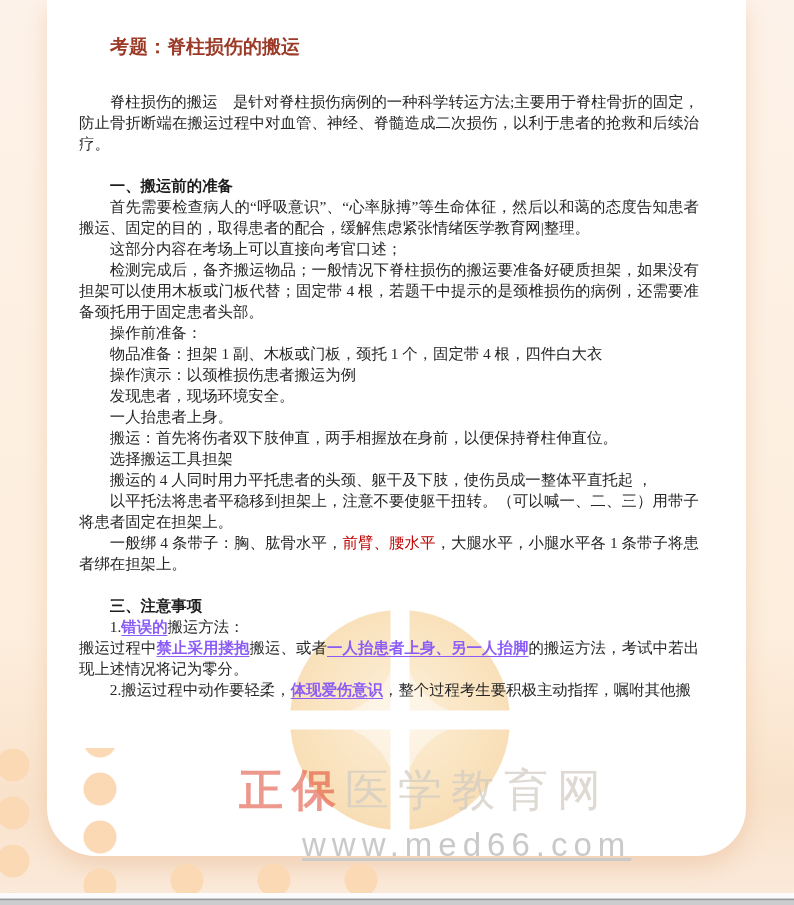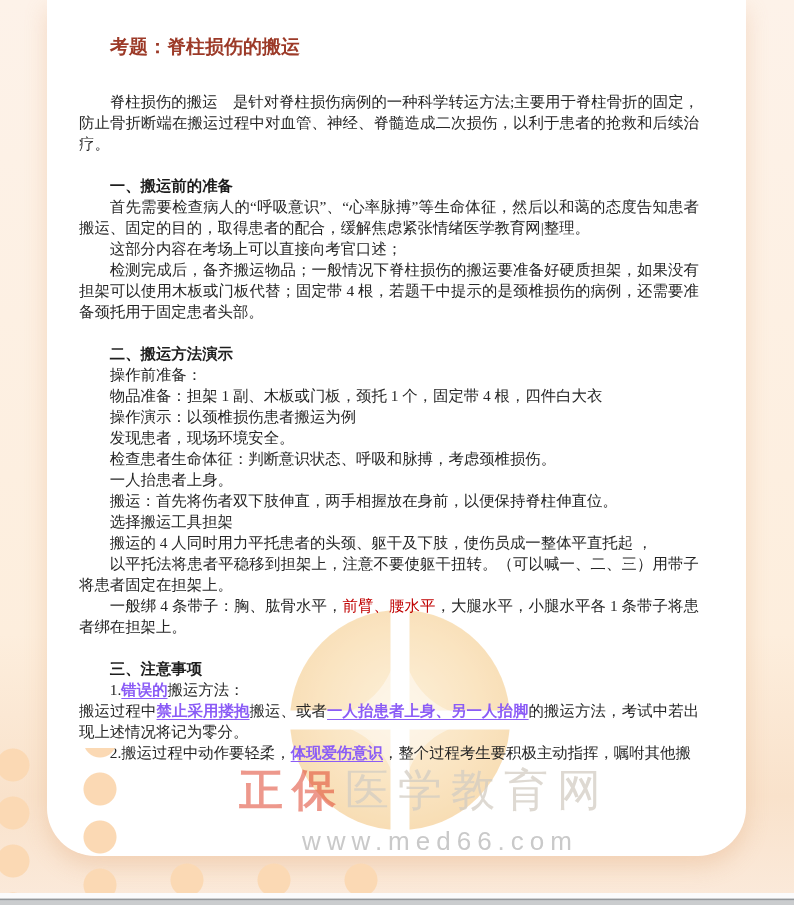--- a/index.html
+++ b/index.html
@@ -7,22 +7,22 @@
   .page{position:relative;width:794px;height:905px;
         background:linear-gradient(180deg,#fdf2e9 0%,#fdeedd 70%,#f9e2cb 88%,#fbeadb 100%);}
   .card{position:absolute;left:47px;top:0;width:699px;height:856px;background:#ffffff;
         border-radius:0 0 48px 48px;box-shadow:0 10px 22px rgba(221,160,110,0.30);z-index:1;}
   
   .wm-logo{position:absolute;left:241px;top:608px;width:224px;height:224px;opacity:0.55;z-index:1;}
   .wm-brand{position:absolute;left:192px;top:761px;z-index:1;font-size:44px;letter-spacing:9px;
             white-space:nowrap;font-weight:bold;}
   .wm-red{color:#e0452f;opacity:0.55;}
   .wm-gray{color:#d3cdc3;opacity:0.75;font-weight:normal;}
-  .wm-url{position:absolute;left:255px;top:826px;z-index:1;font-size:26px;letter-spacing:6px;
-          color:#c9c9c9;font-family:"Liberation Sans","DejaVu Sans",sans-serif;z-index:1;}
+  .wm-url{position:absolute;left:255px;top:826px;z-index:1;font-size:33px;letter-spacing:6px;
+          color:#c9c9c9;font-family:"Liberation Sans","DejaVu Sans",sans-serif;z-index:1;text-decoration:underline;}
   
   .content{position:relative;z-index:3;padding:34px 38px 0 32px;width:620px;
            font-size:15.4px;line-height:21px;color:#262626;text-align:justify;}
   .doc-title{margin:0 0 31px 0;font-size:19px;line-height:26px;font-weight:bold;
              color:#9c3a28;text-indent:31px;text-align:left;}
   .sec{margin:21px 0 0 0;font-size:15.4px;line-height:21px;font-weight:bold;color:#1d1d1d;
        text-indent:2em;text-align:left;}
   .para{margin:0;text-indent:2em;}
   .para.no-indent{text-indent:0;}
   .sg-plain{color:inherit;}
@@ -73,26 +73,24 @@
     <div class="content">
       <h1 class="doc-title">考题：脊柱损伤的搬运</h1>
 
       <p class="para"><span class="sg-plain">脊柱损伤的搬运　是针对脊柱损伤病例的一种科学转运方法;主要用于脊柱骨折的固定，防止骨折断端在搬运过程中对血管、神经、脊髓造成二次损伤，以利于患者的抢救和后续治疗。</span></p>
 
       <h2 class="sec">一、搬运前的准备</h2>
       <p class="para"><span class="sg-plain">首先需要检查病人的“呼吸意识”、“心率脉搏”等生命体征，然后以和蔼的态度告知患者搬运、固定的目的，取得患者的配合，缓解焦虑紧张情绪医学教育网|整理。</span></p>
       <p class="para"><span class="sg-plain">这部分内容在考场上可以直接向考官口述；</span></p>
       <p class="para"><span class="sg-plain">检测完成后，备齐搬运物品；一般情况下脊柱损伤的搬运要准备好硬质担架，如果没有担架可以使用木板或门板代替；固定带 4 根，若题干中提示的是颈椎损伤的病例，还需要准备颈托用于固定患者头部。</span></p>
 
-      <h2 class="sec">二、搬运方法演示</h2>
       <p class="para"><span class="sg-plain">操作前准备：</span></p>
       <p class="para"><span class="sg-plain">物品准备：担架 1 副、木板或门板，颈托 1 个，固定带 4 根，四件白大衣</span></p>
       <p class="para"><span class="sg-plain">操作演示：以颈椎损伤患者搬运为例</span></p>
       <p class="para"><span class="sg-plain">发现患者，现场环境安全。</span></p>
-      <p class="para"><span class="sg-plain">检查患者生命体征：判断意识状态、呼吸和脉搏，考虑颈椎损伤。</span></p>
       <p class="para"><span class="sg-plain">一人抬患者上身。</span></p>
       <p class="para"><span class="sg-plain">搬运：首先将伤者双下肢伸直，两手相握放在身前，以便保持脊柱伸直位。</span></p>
       <p class="para"><span class="sg-plain">选择搬运工具担架</span></p>
       <p class="para"><span class="sg-plain">搬运的 4 人同时用力平托患者的头颈、躯干及下肢，使伤员成一整体平直托起 ，</span></p>
       <p class="para"><span class="sg-plain">以平托法将患者平稳移到担架上，注意不要使躯干扭转。（可以喊一、二、三）用带子将患者固定在担架上。</span></p>
       <p class="para"><span class="sg-plain">一般绑 4 条带子：胸、肱骨水平，</span><span class="sg-red">前臂、腰水平</span><span class="sg-plain">，大腿水平，小腿水平各 1 条带子将患者绑在担架上。</span></p>
 
       <h2 class="sec">三、注意事项</h2>
       <p class="para"><span class="sg-plain">1.</span><span class="sg-redu">错误的</span><span class="sg-plain">搬运方法：</span></p>
       <p class="para no-indent"><span class="sg-plain">搬运过程中</span><span class="sg-redu">禁止采用搂抱</span><span class="sg-plain">搬运、或者</span><span class="sg-redu">一人抬患者上身、另一人抬脚</span><span class="sg-plain">的搬运方法，考试中若出现上述情况将记为零分。</span></p>

